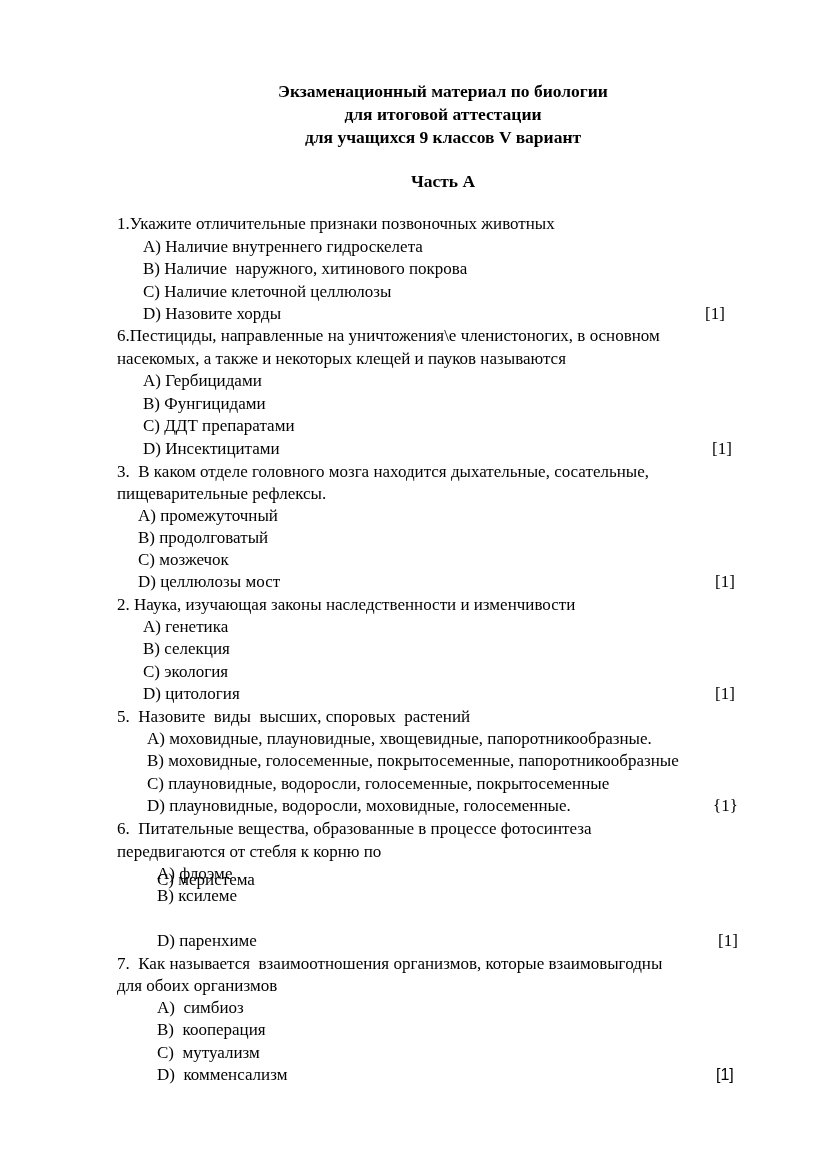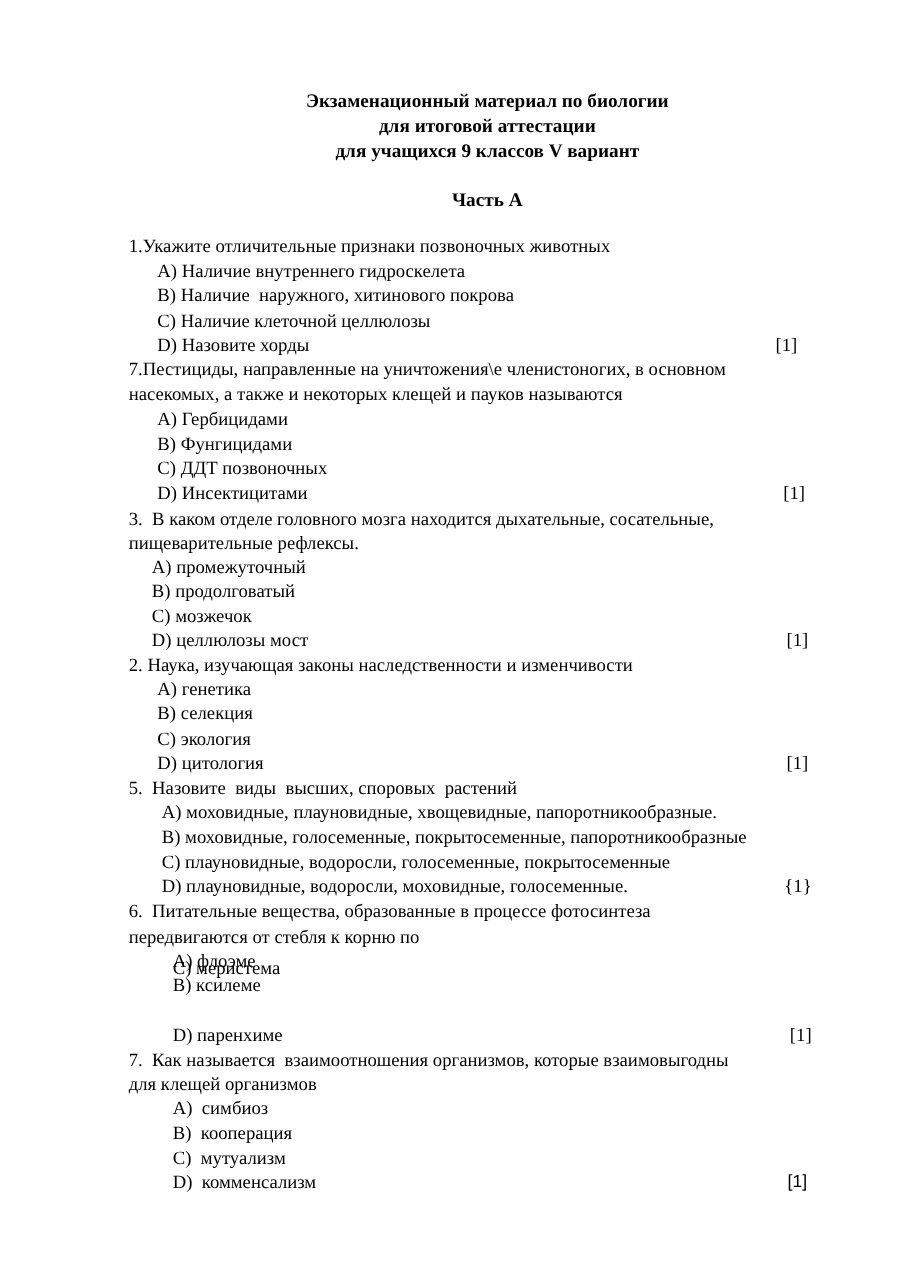--- a/index.html
+++ b/index.html
@@ -24,25 +24,25 @@
   <div>
     <div class="line" style="left:117px;top:213px">1.Укажите отличительные признаки позвоночных животных</div>
     <div class="line" style="left:143px;top:236px">A) Наличие внутреннего гидроскелета</div>
     <div class="line" style="left:143px;top:258px">B) Наличие  наружного, хитинового покрова</div>
     <div class="line" style="left:143px;top:281px">C) Наличие клеточной целлюлозы</div>
     <div class="line" style="left:143px;top:303px">D) Назовите хорды</div>
     <div class="score" style="left:705px;top:303px">[1]</div>
   </div>
 
   <div>
-    <div class="line" style="left:117px;top:325px">7.Пестициды, направленные на уничтожения\е членистоногих, в основном</div>
+    <div class="line" style="left:117px;top:325px">6.Пестициды, направленные на уничтожения\е членистоногих, в основном</div>
     <div class="line" style="left:117px;top:348px">насекомых, а также и некоторых клещей и пауков называются</div>
     <div class="line" style="left:143px;top:370px">A) Гербицидами</div>
     <div class="line" style="left:143px;top:393px">B) Фунгицидами</div>
-    <div class="line" style="left:143px;top:415px">C) ДДТ позвоночных</div>
+    <div class="line" style="left:143px;top:415px">C) ДДТ препаратами</div>
     <div class="line" style="left:143px;top:438px">D) Инсектицитами</div>
     <div class="score" style="left:712px;top:438px">[1]</div>
   </div>
 
   <div>
     <div class="line" style="left:117px;top:461px">3.  В каком отделе головного мозга находится дыхательные, сосательные,</div>
     <div class="line" style="left:117px;top:483px">пищеварительные рефлексы.</div>
     <div class="line" style="left:138px;top:505px">A) промежуточный</div>
     <div class="line" style="left:138px;top:527px">B) продолговатый</div>
     <div class="line" style="left:138px;top:549px">C) мозжечок</div>
@@ -73,21 +73,21 @@
     <div class="line" style="left:117px;top:841px">передвигаются от стебля к корню по</div>
     <div class="line" style="left:157px;top:863px">A) флоэме</div>
     <div class="line" style="left:157px;top:885px">B) ксилеме</div>
     <div class="line" style="left:157px;top:869px">C) меристема</div>
     <div class="line" style="left:157px;top:930px">D) паренхиме</div>
     <div class="score" style="left:718px;top:930px">[1]</div>
   </div>
 
   <div>
     <div class="line" style="left:117px;top:953px">7.  Как называется  взаимоотношения организмов, которые взаимовыгодны</div>
-    <div class="line" style="left:117px;top:975px">для клещей организмов</div>
+    <div class="line" style="left:117px;top:975px">для обоих организмов</div>
     <div class="line" style="left:157px;top:997px">A)  симбиоз</div>
     <div class="line" style="left:157px;top:1019px">B)  кооперация</div>
     <div class="line" style="left:157px;top:1042px">C)  мутуализм</div>
     <div class="line" style="left:157px;top:1064px">D)  комменсализм</div>
     <div class="score" style="left:716px;top:1064px;font-family:'Liberation Sans',sans-serif;font-size:16px">[1]</div>
   </div>
 
 </div>
 
 </body></html>

